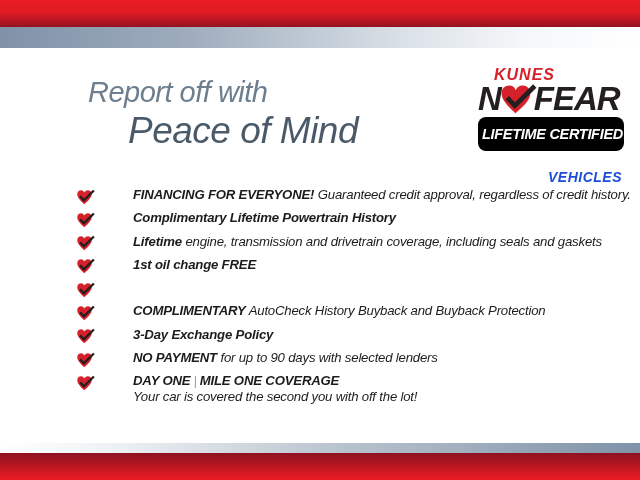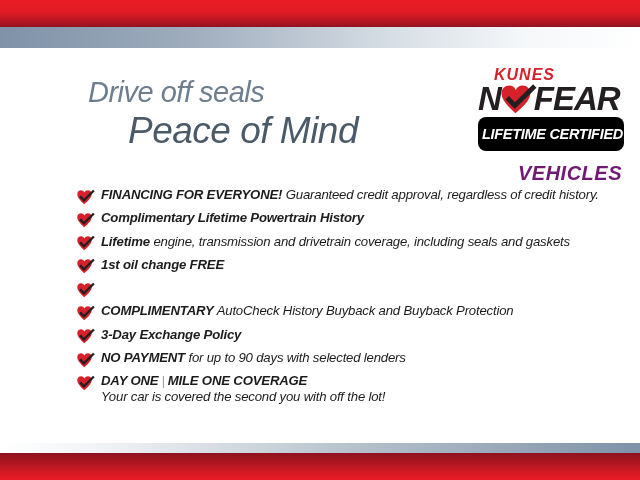--- a/index.html
+++ b/index.html
@@ -52,30 +52,30 @@
     font-weight:700; font-size:33px; line-height:33px; letter-spacing:-1px;
     margin-top:1px;
   }
   .logo .nofear .heart { width:38px; height:32px; margin:0 -3px 0 -2px; }
   .logo .banner {
     background:#000000; color:#ffffff; border-radius:8px;
     font-weight:700; font-size:14.5px; line-height:16px; letter-spacing:-0.3px;
     text-align:center; padding:9px 4px; margin-top:2px; white-space:nowrap;
   }
   .logo .vehicles {
-    color:#701a75; font-weight:700; font-size:20px; letter-spacing:0.5px;
-    text-align:right; margin-top:11px; padding-right:2px;
+    color:#1d4ed8; font-weight:700; font-size:14px; letter-spacing:0.5px;
+    text-align:right; margin-top:18px; padding-right:2px;
   }
   
   .benefits {
     position:absolute; left:76px; top:188px; width:556px;
     list-style:none; font-style:italic; color:#1c1c1e;
   }
   .benefits li {
-    display:flex; align-items:flex-start; margin-bottom:6.8px; white-space:nowrap;
+    display:flex; align-items:flex-start; margin-bottom:6.8px; white-space:nowrap;gap:32px;
   }
   .benefits .bicon { width:19px; height:16px; flex:0 0 19px; margin-right:6px; margin-top:0.5px; }
   .benefits .btext { font-size:13.2px; line-height:14px; letter-spacing:-0.2px; }
   .benefits .b-bold, .benefits .b-bold2 { font-weight:700; }
   .benefits .b-sep { color:#9aa0a6; font-weight:400; padding:0 3px; }
   .benefits .b-rest { font-weight:400; }
   .benefits .b-sub { font-weight:400; display:block; margin-top:1.5px; }
 </style>
 </head>
 <body>
@@ -88,21 +88,21 @@
     </g>
   </defs>
 </svg>
 
 <div class="poster">
 
   <div class="top-red"></div>
   <div class="top-stripe"></div>
 
   <div class="headline">
-    <div class="l1">Drive off seals</div>
+    <div class="l1">Report off with</div>
     <div class="l2">Peace of Mind</div>
   </div>
 
   <div class="logo">
     <div class="kunes">KUNES</div>
     <div class="nofear">
       <span>N</span>
       <svg class="heart" viewBox="0 0 120 100">
         <use href="#heartcheck"></use>
       </svg>

